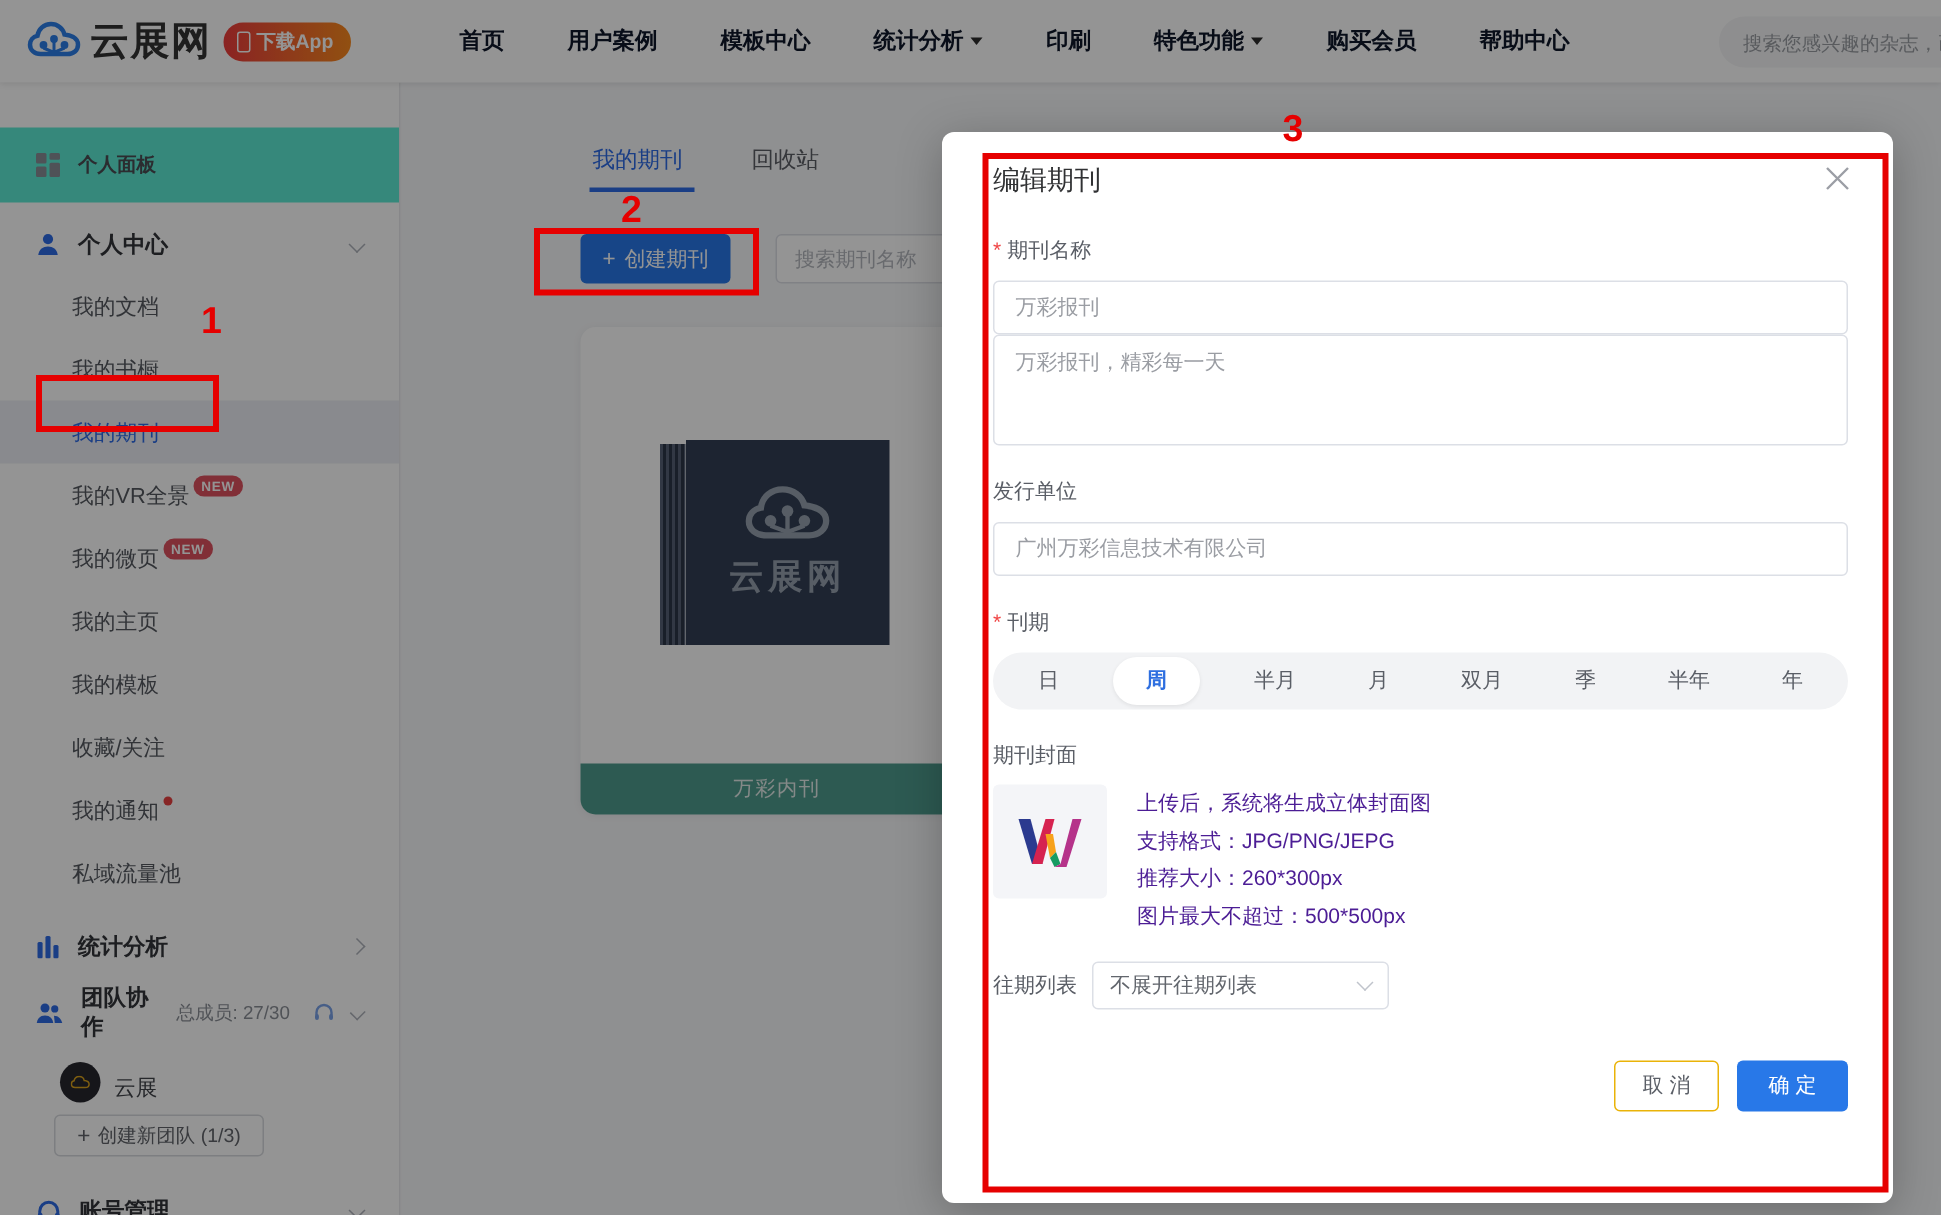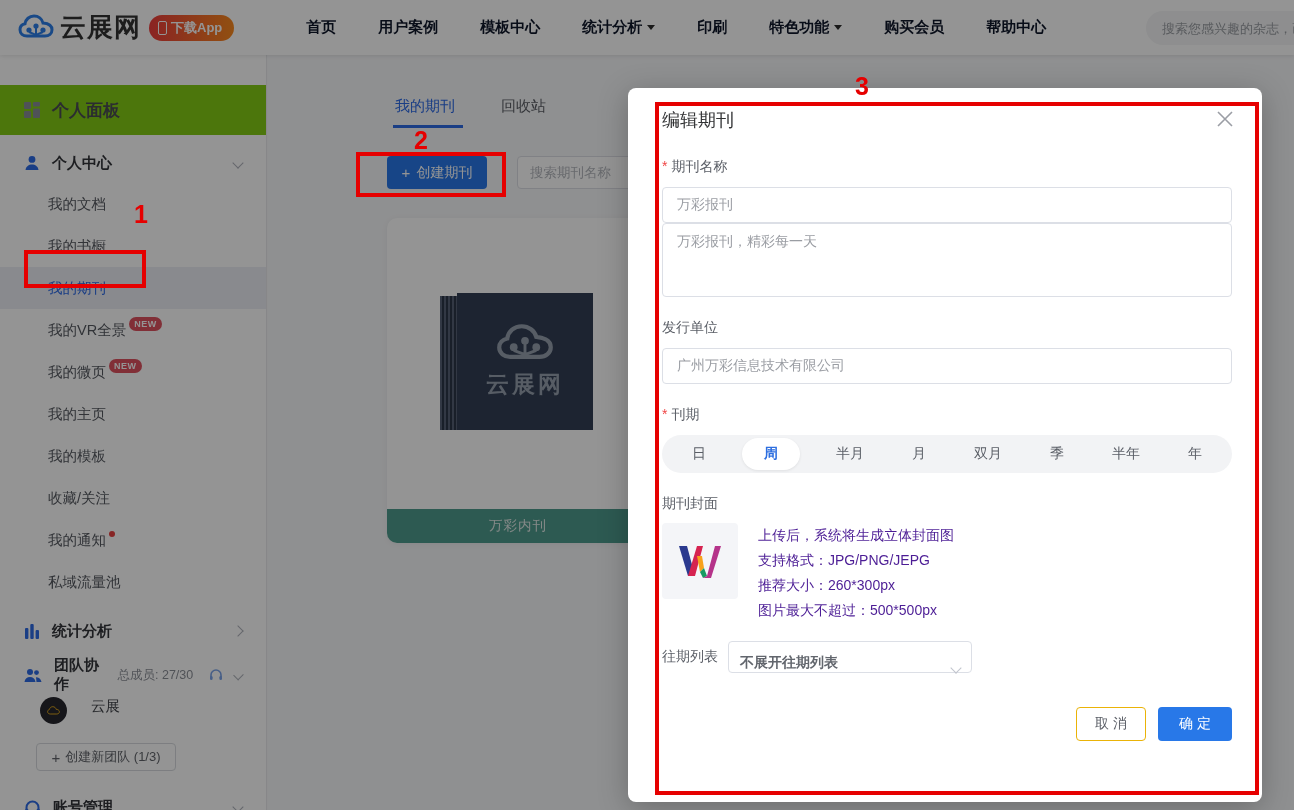--- a/index.html
+++ b/index.html
@@ -19,35 +19,35 @@
   .nav-items { display:flex; align-items:center; margin-left:72px; gap:42px; }
   .nav-item { font-size:15px; font-weight:700; color:#0f172a; cursor:pointer; display:flex; align-items:center; gap:5px; white-space:nowrap; }
   .caret-down { width:0; height:0; border-left:4px solid transparent; border-right:4px solid transparent; border-top:5px solid #2b2b2b; display:inline-block; }
   .nav-search { position:absolute; left:1146px; top:11px; width:220px; height:34px; border-radius:17px;
     background:#f4f5f6; border:none; outline:none; padding:0 16px; font-size:13px; color:#666; }
   .nav-search::placeholder { color:#9a9da3; }
 
   
   .sidebar { position:absolute; left:0; top:55px; width:267px; height:755px; background:#fff;
     border-right:1px solid #e8e9ec; z-index:1; }
-  .side-dash { margin-top:30px; height:50px; background:#84cc16; display:flex; align-items:center; padding-left:24px; gap:12px;
-    font-size:17px; font-weight:700; color:#4a4d53; cursor:pointer; }
+  .side-dash { margin-top:30px; height:50px; background:#5eead4; display:flex; align-items:center; padding-left:24px; gap:12px;
+    font-size:13px; font-weight:700; color:#4a4d53; cursor:pointer; }
   .side-section { height:40px; display:flex; align-items:center; padding:0 24px; gap:12px;
     font-size:15px; font-weight:700; color:#33353a; cursor:pointer; position:relative; }
   .side-section.mt { margin-top:6px; }
   .chev { margin-left:auto; width:8px; height:8px; border-right:1.6px solid #aeb2ba; border-bottom:1.6px solid #aeb2ba; display:inline-block; }
   .chev.down { transform:rotate(45deg); }
   .chev.right { transform:rotate(-45deg); }
   .side-sub { height:42px; display:flex; align-items:center; padding-left:48px; font-size:14.5px; color:#555960; cursor:pointer; position:relative; }
   .side-sub.active { background:#eceef4; color:#2e6be5; }
   .badge-new { margin-left:3px; margin-top:-12px; background:#de5260; color:#fff; font-size:9px; font-weight:700;
     padding:2px 5px; border-radius:8px; letter-spacing:.5px; }
   .dot-red { width:6px; height:6px; border-radius:50%; background:#e84040; margin-left:3px; margin-top:-12px; }
   .team-meta { font-size:12.5px; font-weight:400; color:#8b8f97; margin-left:2px; white-space:nowrap; }
-  .team-row { height:38px; display:flex; align-items:flex-start; padding-left:40px; gap:24px; font-size:14.5px; color:#42454b; cursor:pointer; }
+  .team-row { height:38px; display:flex; align-items:flex-end; padding-left:40px; gap:9px; font-size:14.5px; color:#42454b; cursor:pointer; }
   .avatar { width:27px; height:27px; border-radius:50%; background:#26262e; display:flex; align-items:center; justify-content:center; }
   .create-team-btn { margin:8px 0 0 36px; width:140px; height:28px; border:1px solid #d7dade; border-radius:4px;
     background:#fff; color:#62656b; font-size:13px; display:flex; align-items:center; justify-content:center; gap:5px; cursor:pointer; }
   .plus-glyph { font-size:15px; color:#62656b; line-height:1; }
   .side-account { margin-top:14px; }
 
   
   .main { position:absolute; left:268px; top:55px; width:1026px; height:755px; background:#f7f8fa; }
   .tabs { position:absolute; left:127px; top:42px; display:flex; gap:46px; }
   .tab { font-size:15px; color:#5c5f66; cursor:pointer; padding-bottom:12px; position:relative; }
@@ -93,22 +93,22 @@
     justify-content:space-around; font-size:14px; color:#5a5e66; padding:0 6px; }
   .seg-opt { padding:7px 12px; cursor:pointer; white-space:nowrap; }
   .seg-opt.selected { background:#fff; border-radius:16px; padding:7px 22px; color:#2e6fe0; font-weight:600;
     box-shadow:0 1px 3px rgba(0,0,0,.08); }
   .cover-row { display:flex; gap:20px; }
   .cover-thumb { width:76px; height:76px; background:#f4f5f8; border-radius:4px; display:flex;
     align-items:center; justify-content:center; cursor:pointer; flex:none; }
   .cover-tips { font-size:14px; color:#4c1d95; line-height:25px; }
   .history-row { display:flex; align-items:center; margin-top:18px; }
   .history-label { font-size:14px; color:#5a5e66; }
-  .m-select { width:244px; height:32px; border:1px solid #dcdfe6; border-radius:4px; margin-left:10px;
-    display:flex; align-items:flex-end; justify-content:space-between; padding:0 11px; font-size:14px; color:#62666d; cursor:pointer;font-weight:bold; }
+  .m-select { width:198px; height:32px; border:1px solid #dcdfe6; border-radius:4px; margin-left:10px;
+    display:flex; align-items:center; justify-content:space-between; padding:0 11px; font-size:14px; color:#62666d; cursor:pointer; }
   .sel-chev { width:8px; height:8px; border-right:1.5px solid #c0c4cc; border-bottom:1.5px solid #c0c4cc; transform:rotate(45deg); margin-top:-4px; }
   .m-footer { display:flex; justify-content:flex-end; gap:12px; margin-top:34px; }
   .btn-cancel { width:70px; height:34px; background:#fff; border:1px solid #eab308; border-radius:4px;
     color:#5a5e66; font-size:14px; cursor:pointer; }
   .btn-confirm { width:74px; height:34px; background:#2878e8; border:none; border-radius:4px;
     color:#fff; font-size:14px; cursor:pointer; }
 
   
   .anno-box { position:absolute; border:4px solid #e60000; z-index:40; pointer-events:none; }
   .anno-label { position:absolute; color:#e60000; font-size:25px; font-weight:600; z-index:40; pointer-events:none; }

